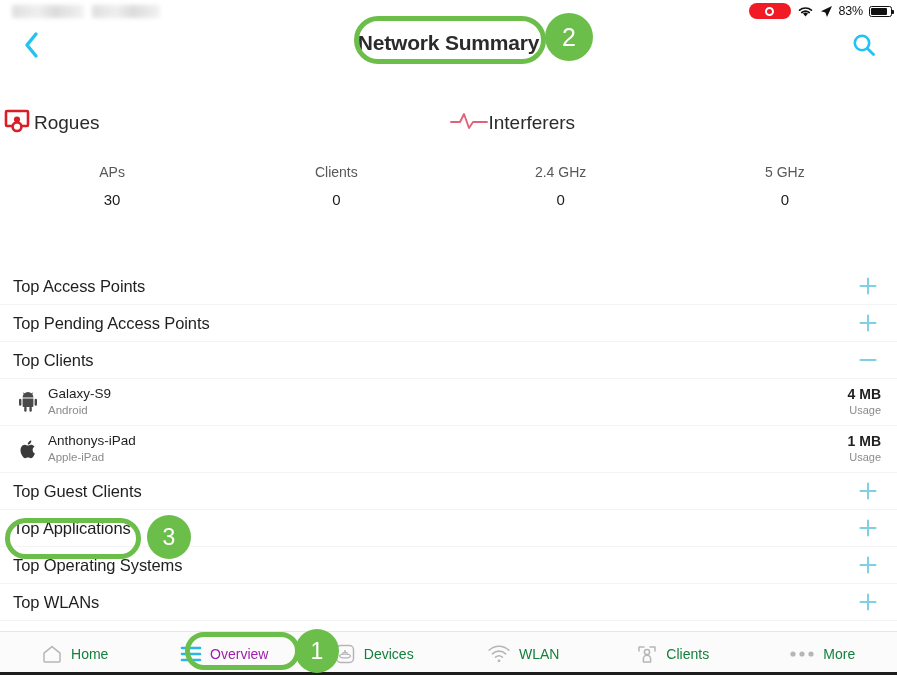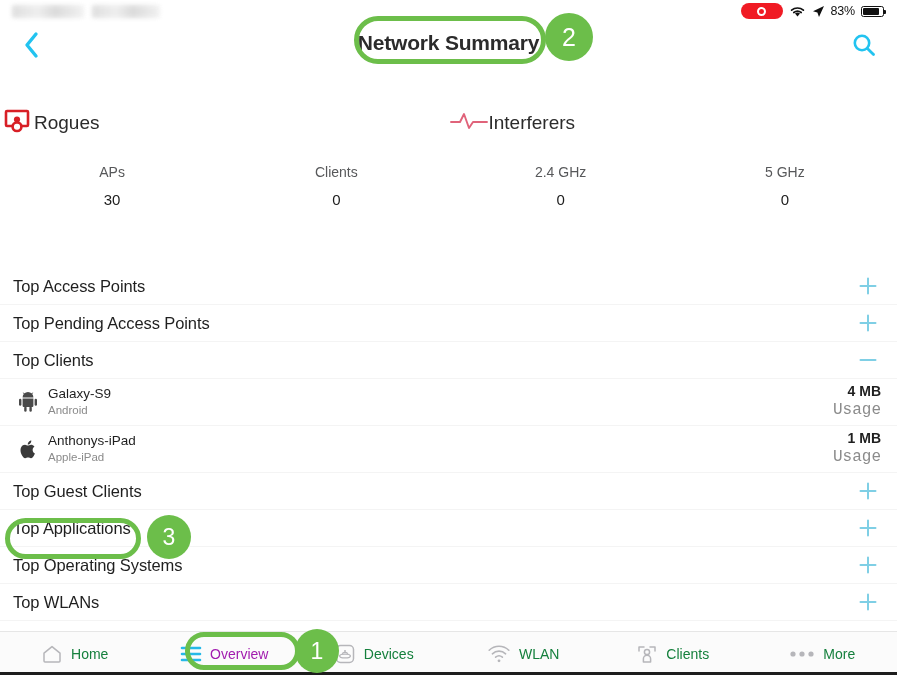--- a/index.html
+++ b/index.html
@@ -8,21 +8,21 @@
     background: #ffffff;
     font-family: "Liberation Sans", sans-serif;
     overflow: hidden;
   }
   #app { position: relative; width: 897px; height: 675px; background: #fff; }
 
   
   .statusbar {
     position: absolute; top: 0; left: 0; width: 897px; height: 22px;
     display: flex; align-items: center; justify-content: space-between;
-    padding: 0 13px 0 12px;
+    padding: 0 5px 0 12px;
   }
   .sb-left { display: flex; align-items: center; gap: 8px; }
   .blurred {
     height: 13px; border-radius: 2px;
     background: linear-gradient(90deg,#d9d9d9,#ececec 35%,#d5d5d5 60%,#f0f0f0);
     filter: blur(2.2px); opacity: .85;
   }
   .blur-a { width: 72px; }
   .blur-b { width: 68px; }
   .sb-right { display: flex; align-items: center; gap: 6px; }
@@ -100,21 +100,21 @@
   }
   .client-icon {
     width: 30px; display: flex; align-items: center; justify-content: center;
     color: #4a4a4a;
   }
   .client-text { flex: 1; padding-left: 5px; }
   .client-name { font-size: 13.5px; color: #1f1f1f; font-weight: 400; line-height: 1.25; }
   .client-sub { font-size: 11.5px; color: #8b8b8b; line-height: 1.3; }
   .client-usage { text-align: right; }
   .usage-val { font-size: 14px; color: #1f1f1f; font-weight: 700; line-height: 1.2; }
-  .usage-lab { font-size: 16px; color: #8b8b8b; line-height: 1.3; font-family: Liberation Mono, monospace; }
+  .usage-lab { font-size: 11px; color: #8b8b8b; line-height: 1.3; }
 
   
   .tabbar {
     position: absolute; left: 0; bottom: 0; width: 897px; height: 44px;
     background: #fbfbfb; border-top: 1px solid #e6e6e6;
     display: flex; align-items: center;
   }
   .tab {
     flex: 1; display: flex; align-items: center; justify-content: center;
     gap: 8px; cursor: pointer; height: 44px;

